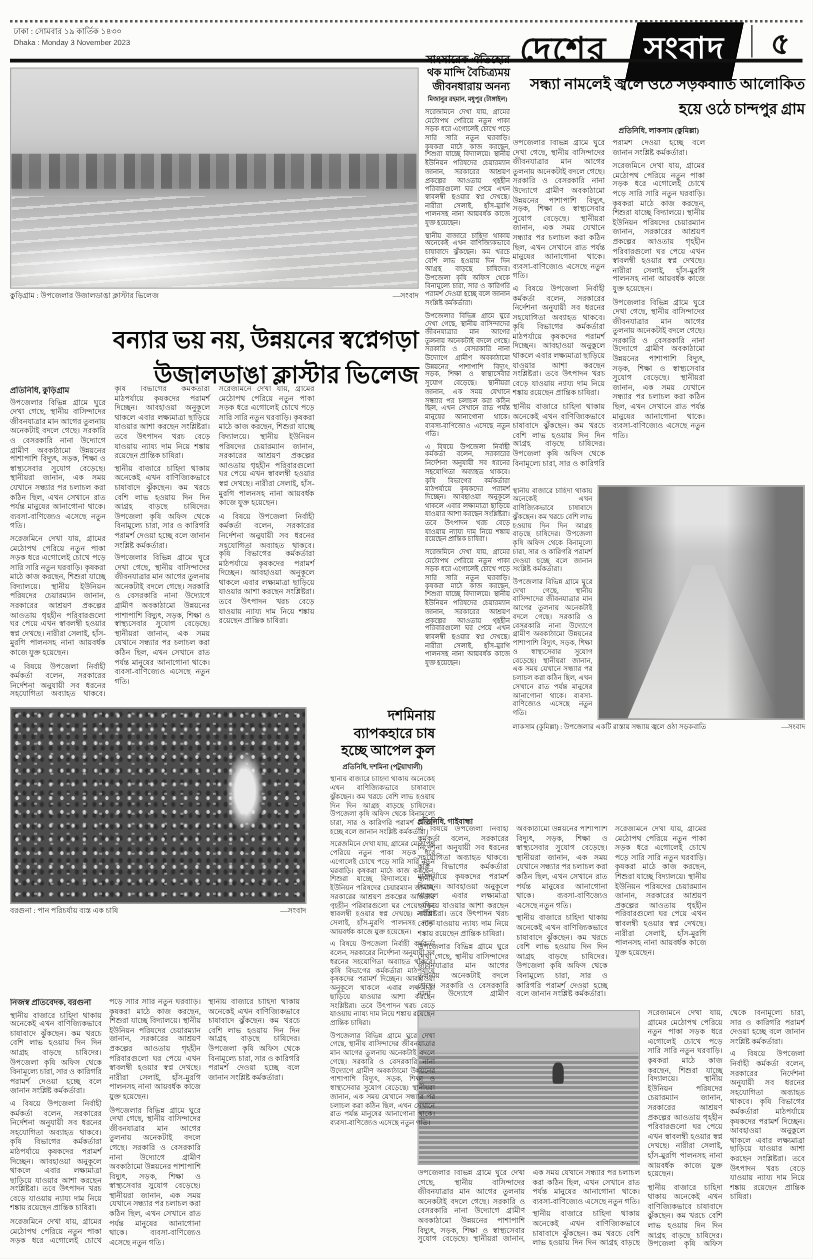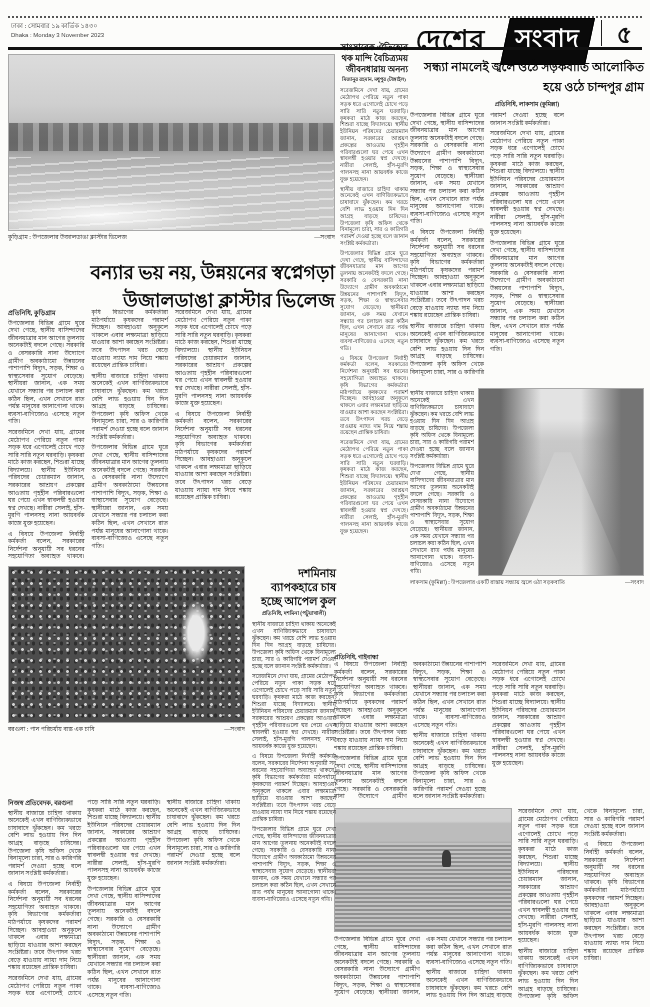--- a/index.html
+++ b/index.html
@@ -75,21 +75,21 @@
   .north-top{left:334px;top:661px;width:310px;height:144px;column-count:4;column-gap:6px;}
   .paddy-photo{left:334px;top:808px;width:178px;height:124px;}
   .north-right{left:518px;top:808px;width:126px;height:194px;column-count:2;column-gap:6px;}
   .north-bottom{left:334px;top:936px;width:178px;height:66px;column-count:2;column-gap:6px;}
 
   .vine-photo{left:8px;top:566px;width:237px;height:157px;}
   .vine-caption{left:8px;top:726px;width:237px;}
   .barg-hl{left:8px;top:740px;width:230px;font-size:19.5px;line-height:26.5px;}
   .barg-body{left:8px;top:799px;width:232px;height:203px;column-count:3;column-gap:6px;}
 
-  .dash{left:252px;top:566px;width:84px;}
+  .dash{left:264px;top:566px;width:84px;}
   .dash-hl{font-size:11px;line-height:14px;}
   .dash-by{font-size:5.4px;font-weight:bold;text-align:center;margin:2px 0 3px 0;}
   .dash-body{height:372px;font-size:5.6px;line-height:7px;}
 </style>
 </head>
 <body>
 
 <div class="page">
 
   <div class="top-dotted"></div>

